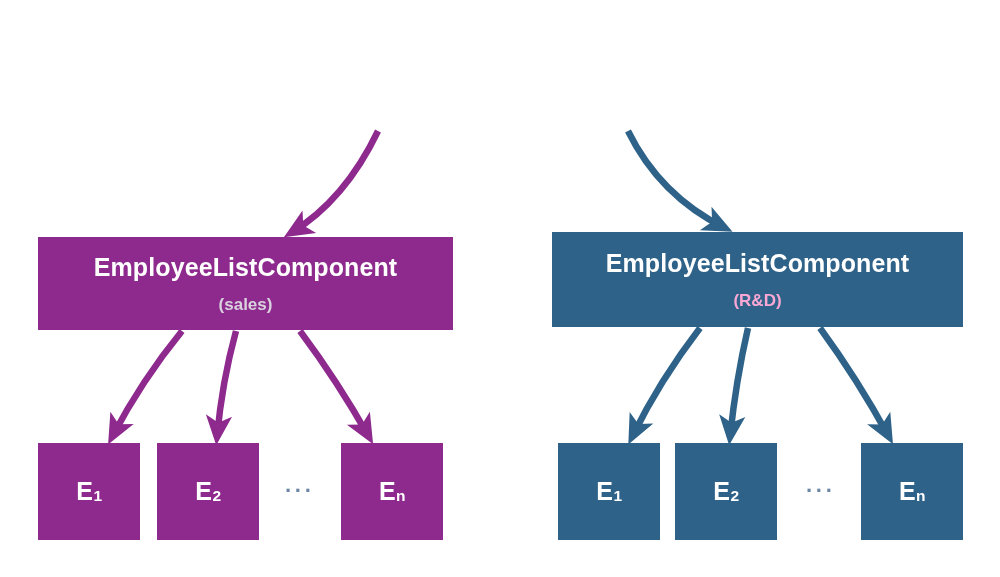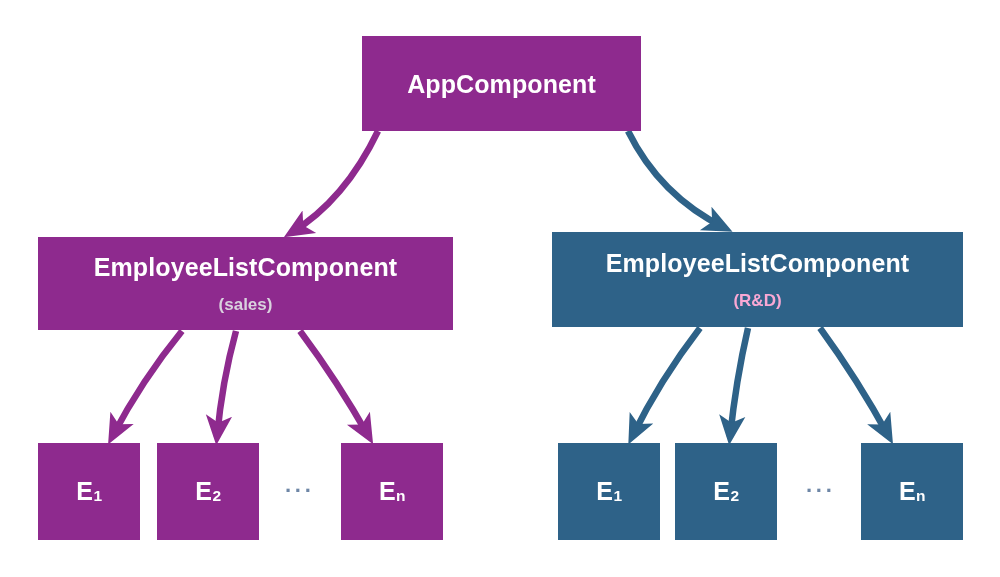--- a/index.html
+++ b/index.html
@@ -139,23 +139,20 @@
 
     <path d="M 182 331 Q 142 380 112 437" fill="none" stroke="#8E2A8E" stroke-width="6.5" marker-end="url(#arrow-purple)"></path>
     <path d="M 236 331 Q 222 382 217 437" fill="none" stroke="#8E2A8E" stroke-width="6.5" marker-end="url(#arrow-purple)"></path>
     <path d="M 300 331 Q 338 382 369 437" fill="none" stroke="#8E2A8E" stroke-width="6.5" marker-end="url(#arrow-purple)"></path>
 
     <path d="M 700 328 Q 660 380 632 437" fill="none" stroke="#2E6288" stroke-width="6.5" marker-end="url(#arrow-blue)"></path>
     <path d="M 748 328 Q 736 380 730 437" fill="none" stroke="#2E6288" stroke-width="6.5" marker-end="url(#arrow-blue)"></path>
     <path d="M 820 328 Q 858 380 889 437" fill="none" stroke="#2E6288" stroke-width="6.5" marker-end="url(#arrow-blue)"></path>
   </svg>
 
-  <div class="node" id="node-app">
-    <span class="title">AppComponent</span>
-  </div>
 
   <div class="node" id="node-list-sales">
     <span class="title">EmployeeListComponent</span>
     <span class="subtitle">(sales)</span>
   </div>
 
   <div class="node" id="node-list-rnd">
     <span class="title">EmployeeListComponent</span>
     <span class="subtitle">(R&amp;D)</span>
   </div>

